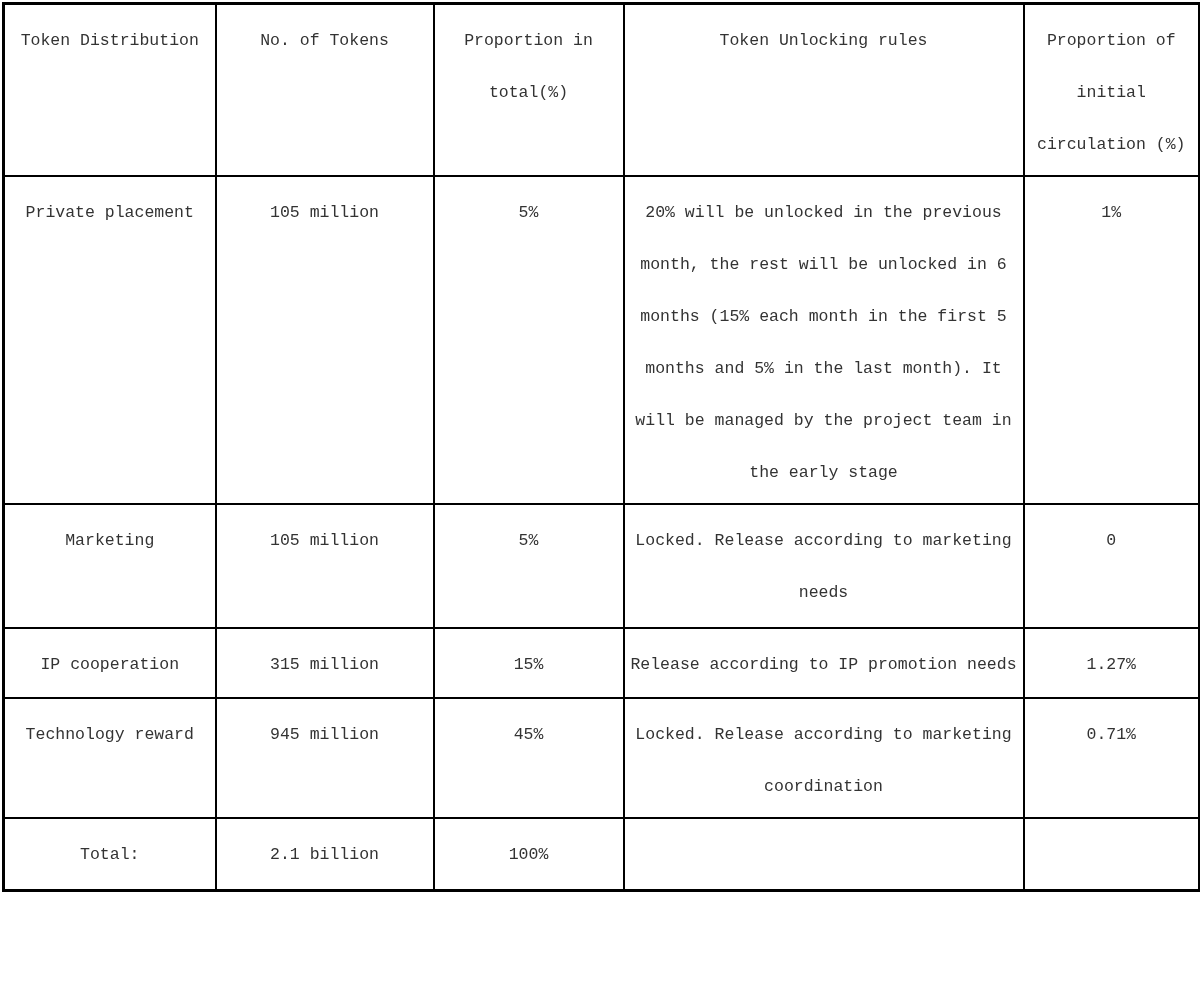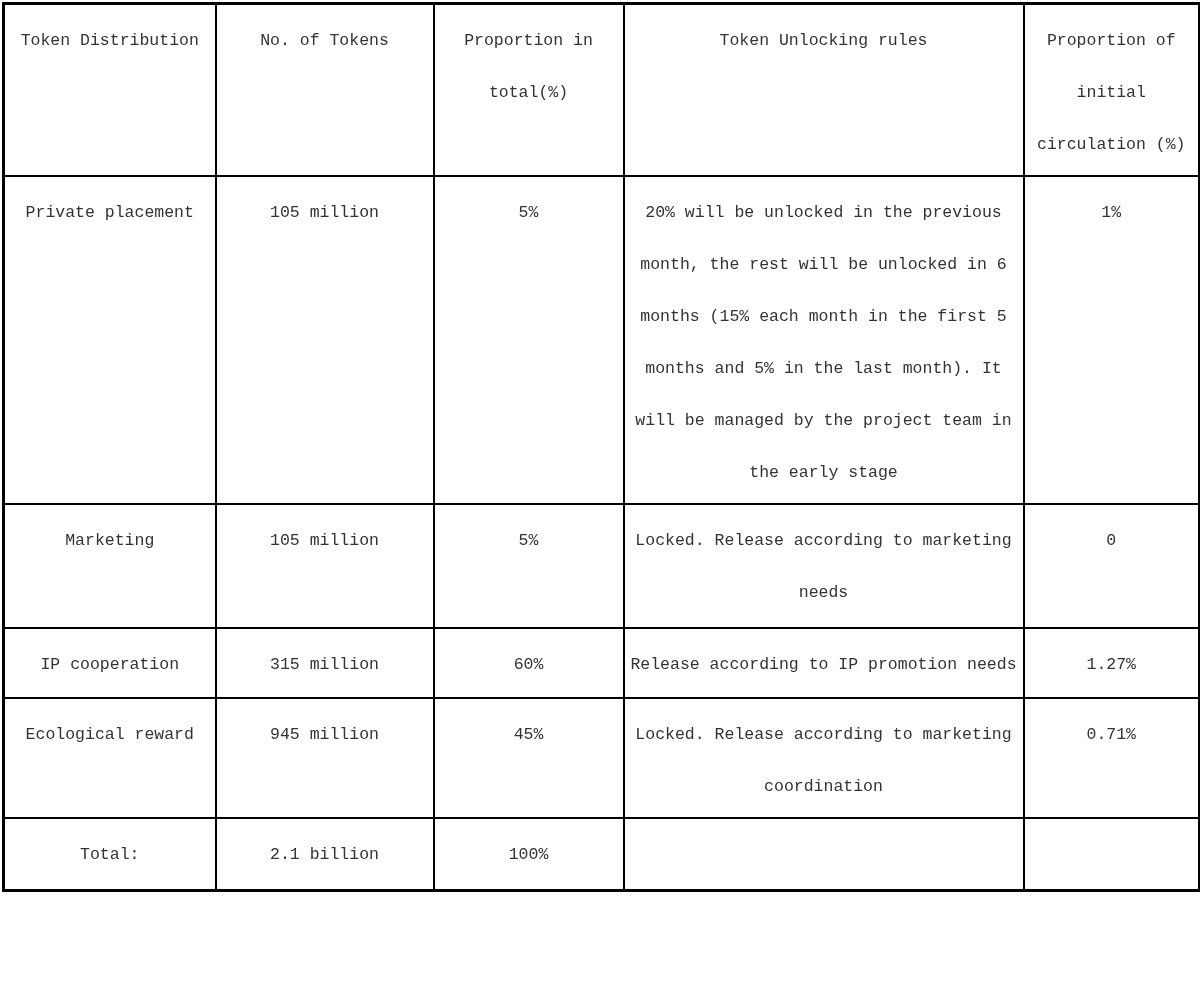--- a/index.html
+++ b/index.html
@@ -83,26 +83,26 @@
         <td>Marketing</td>
         <td>105 million</td>
         <td>5%</td>
         <td>Locked. Release according to marketing
 needs</td>
         <td>0</td>
       </tr>
       <tr class="row-4">
         <td>IP cooperation</td>
         <td>315 million</td>
-        <td>60%</td>
+        <td>15%</td>
         <td>Release according to IP promotion needs</td>
         <td>1.27%</td>
       </tr>
       <tr class="row-5">
-        <td>Ecological reward</td>
+        <td>Technology reward</td>
         <td>945 million</td>
         <td>45%</td>
         <td>Locked. Release according to marketing
 coordination</td>
         <td>0.71%</td>
       </tr>
       <tr class="row-6">
         <td>Total:</td>
         <td>2.1 billion</td>
         <td>100%</td>

